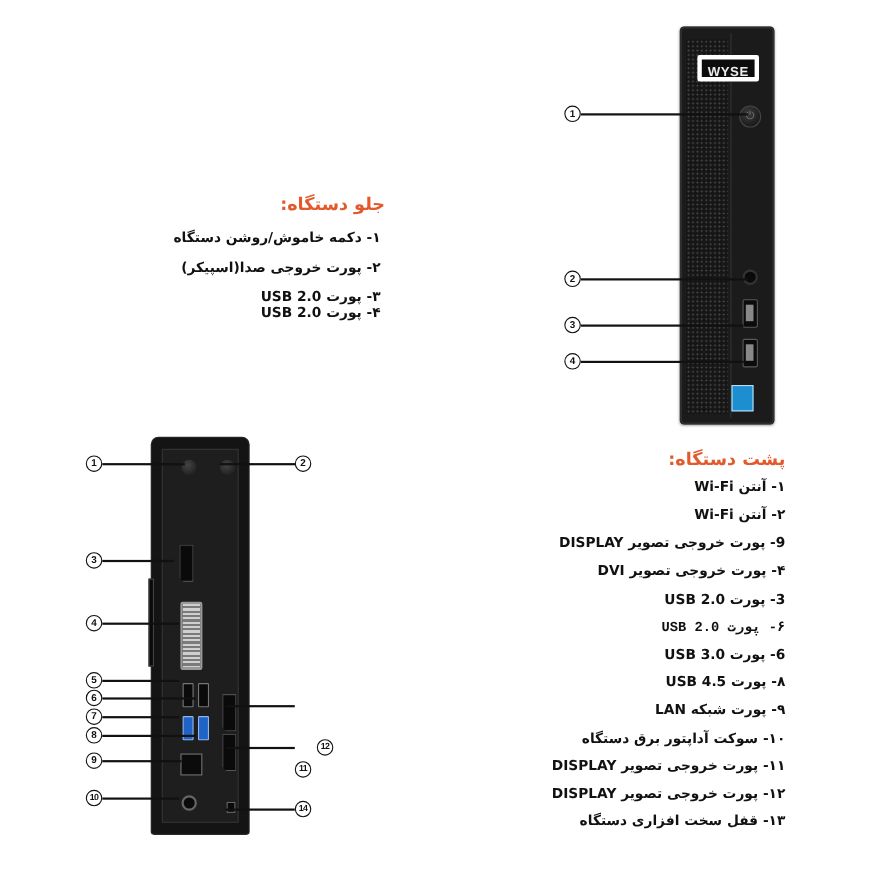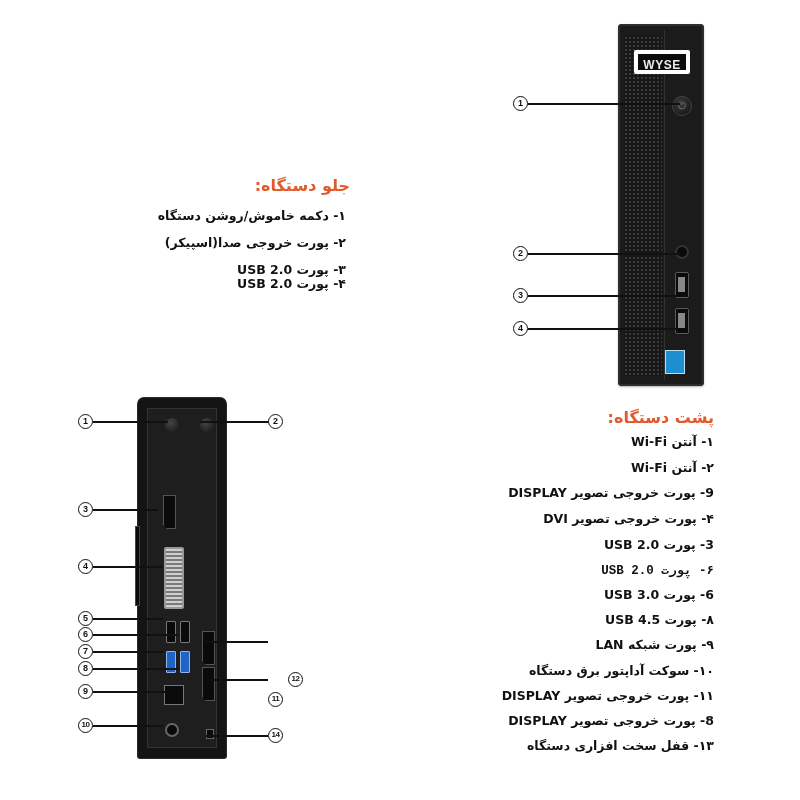--- a/index.html
+++ b/index.html
@@ -162,21 +162,21 @@
 <div class="item" style="right:86px; top:460px;">۲- آنتن Wi-Fi</div>
 <div class="item" style="right:86px; top:485px;">9- پورت خروجی تصویر DISPLAY</div>
 <div class="item" style="right:86px; top:511px;">۴- پورت خروجی تصویر DVI</div>
 <div class="item" style="right:86px; top:537px;">3- پورت USB 2.0</div>
 <div class="item" style="right:86px; top:562px;font-family:Liberation Mono, monospace;">۶- پورت USB 2.0</div>
 <div class="item" style="right:86px; top:587px;">6- پورت USB 3.0</div>
 <div class="item" style="right:86px; top:612px;">۸-  پورت USB 4.5</div>
 <div class="item" style="right:86px; top:637px;">۹- پورت شبکه LAN</div>
 <div class="item" style="right:86px; top:663px;">۱۰- سوکت آداپتور برق دستگاه</div>
 <div class="item" style="right:86px; top:688px;">۱۱- پورت خروجی تصویر DISPLAY</div>
-<div class="item" style="right:86px; top:713px;">8- پورت خروجی تصویر DISPLAY</div>
+<div class="item" style="right:86px; top:713px;">۱۲- پورت خروجی تصویر DISPLAY</div>
 <div class="item" style="right:86px; top:738px;">۱۳- قفل سخت افزاری دستگاه</div>
 
 <div class="back-device">
   <div class="back-frame">
     <div class="antenna" style="left:17px; top:9px;"></div>
     <div class="antenna" style="left:52px; top:9px;"></div>
     <div class="dp-port" style="left:15px; top:86px;"></div>
     <div class="dvi-port" style="left:16px; top:138px;"></div>
     <div class="usb-back" style="left:18px; top:212px;"></div>
     <div class="usb-back" style="left:32px; top:212px;"></div>

